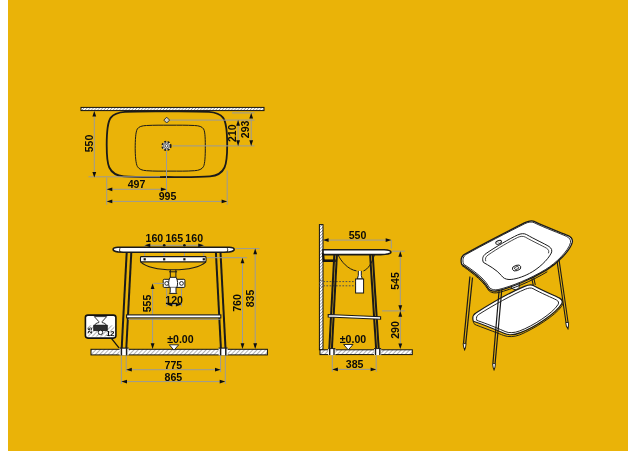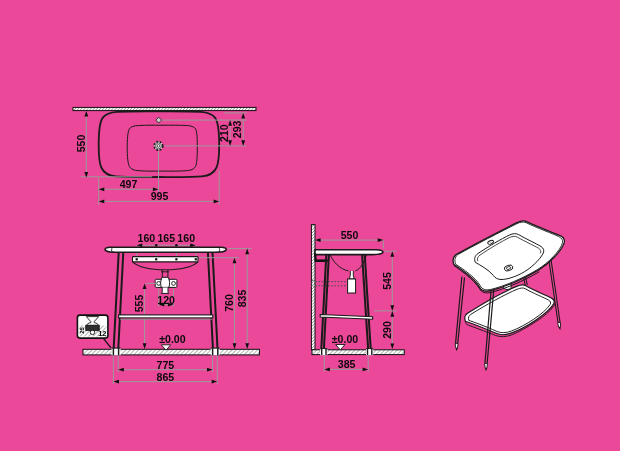--- a/index.html
+++ b/index.html
@@ -1,16 +1,16 @@
 <!DOCTYPE html>
 <html><head>
 <meta charset="utf-8">
 <style>
 html,body{margin:0;padding:0;background:#fff;}
-#page{width:620px;height:451px;position:relative;background:#ec4899;overflow:hidden;}
+#page{width:620px;height:451px;position:relative;background:#eab308;overflow:hidden;margin-left:8px;}
 text{font-family:"Liberation Sans",sans-serif;font-weight:bold;fill:#0a0a0a;}
 .d{stroke:#9a9a9a;stroke-width:1;fill:none;}
 .g{stroke:#1a1a1a;fill:none;}
 .a{fill:#0d0d0d;stroke:none;}
 </style>
 </head>
 <body>
 <div id="page">
 <svg width="640" height="451" viewBox="0 0 640 451">
 <defs>

